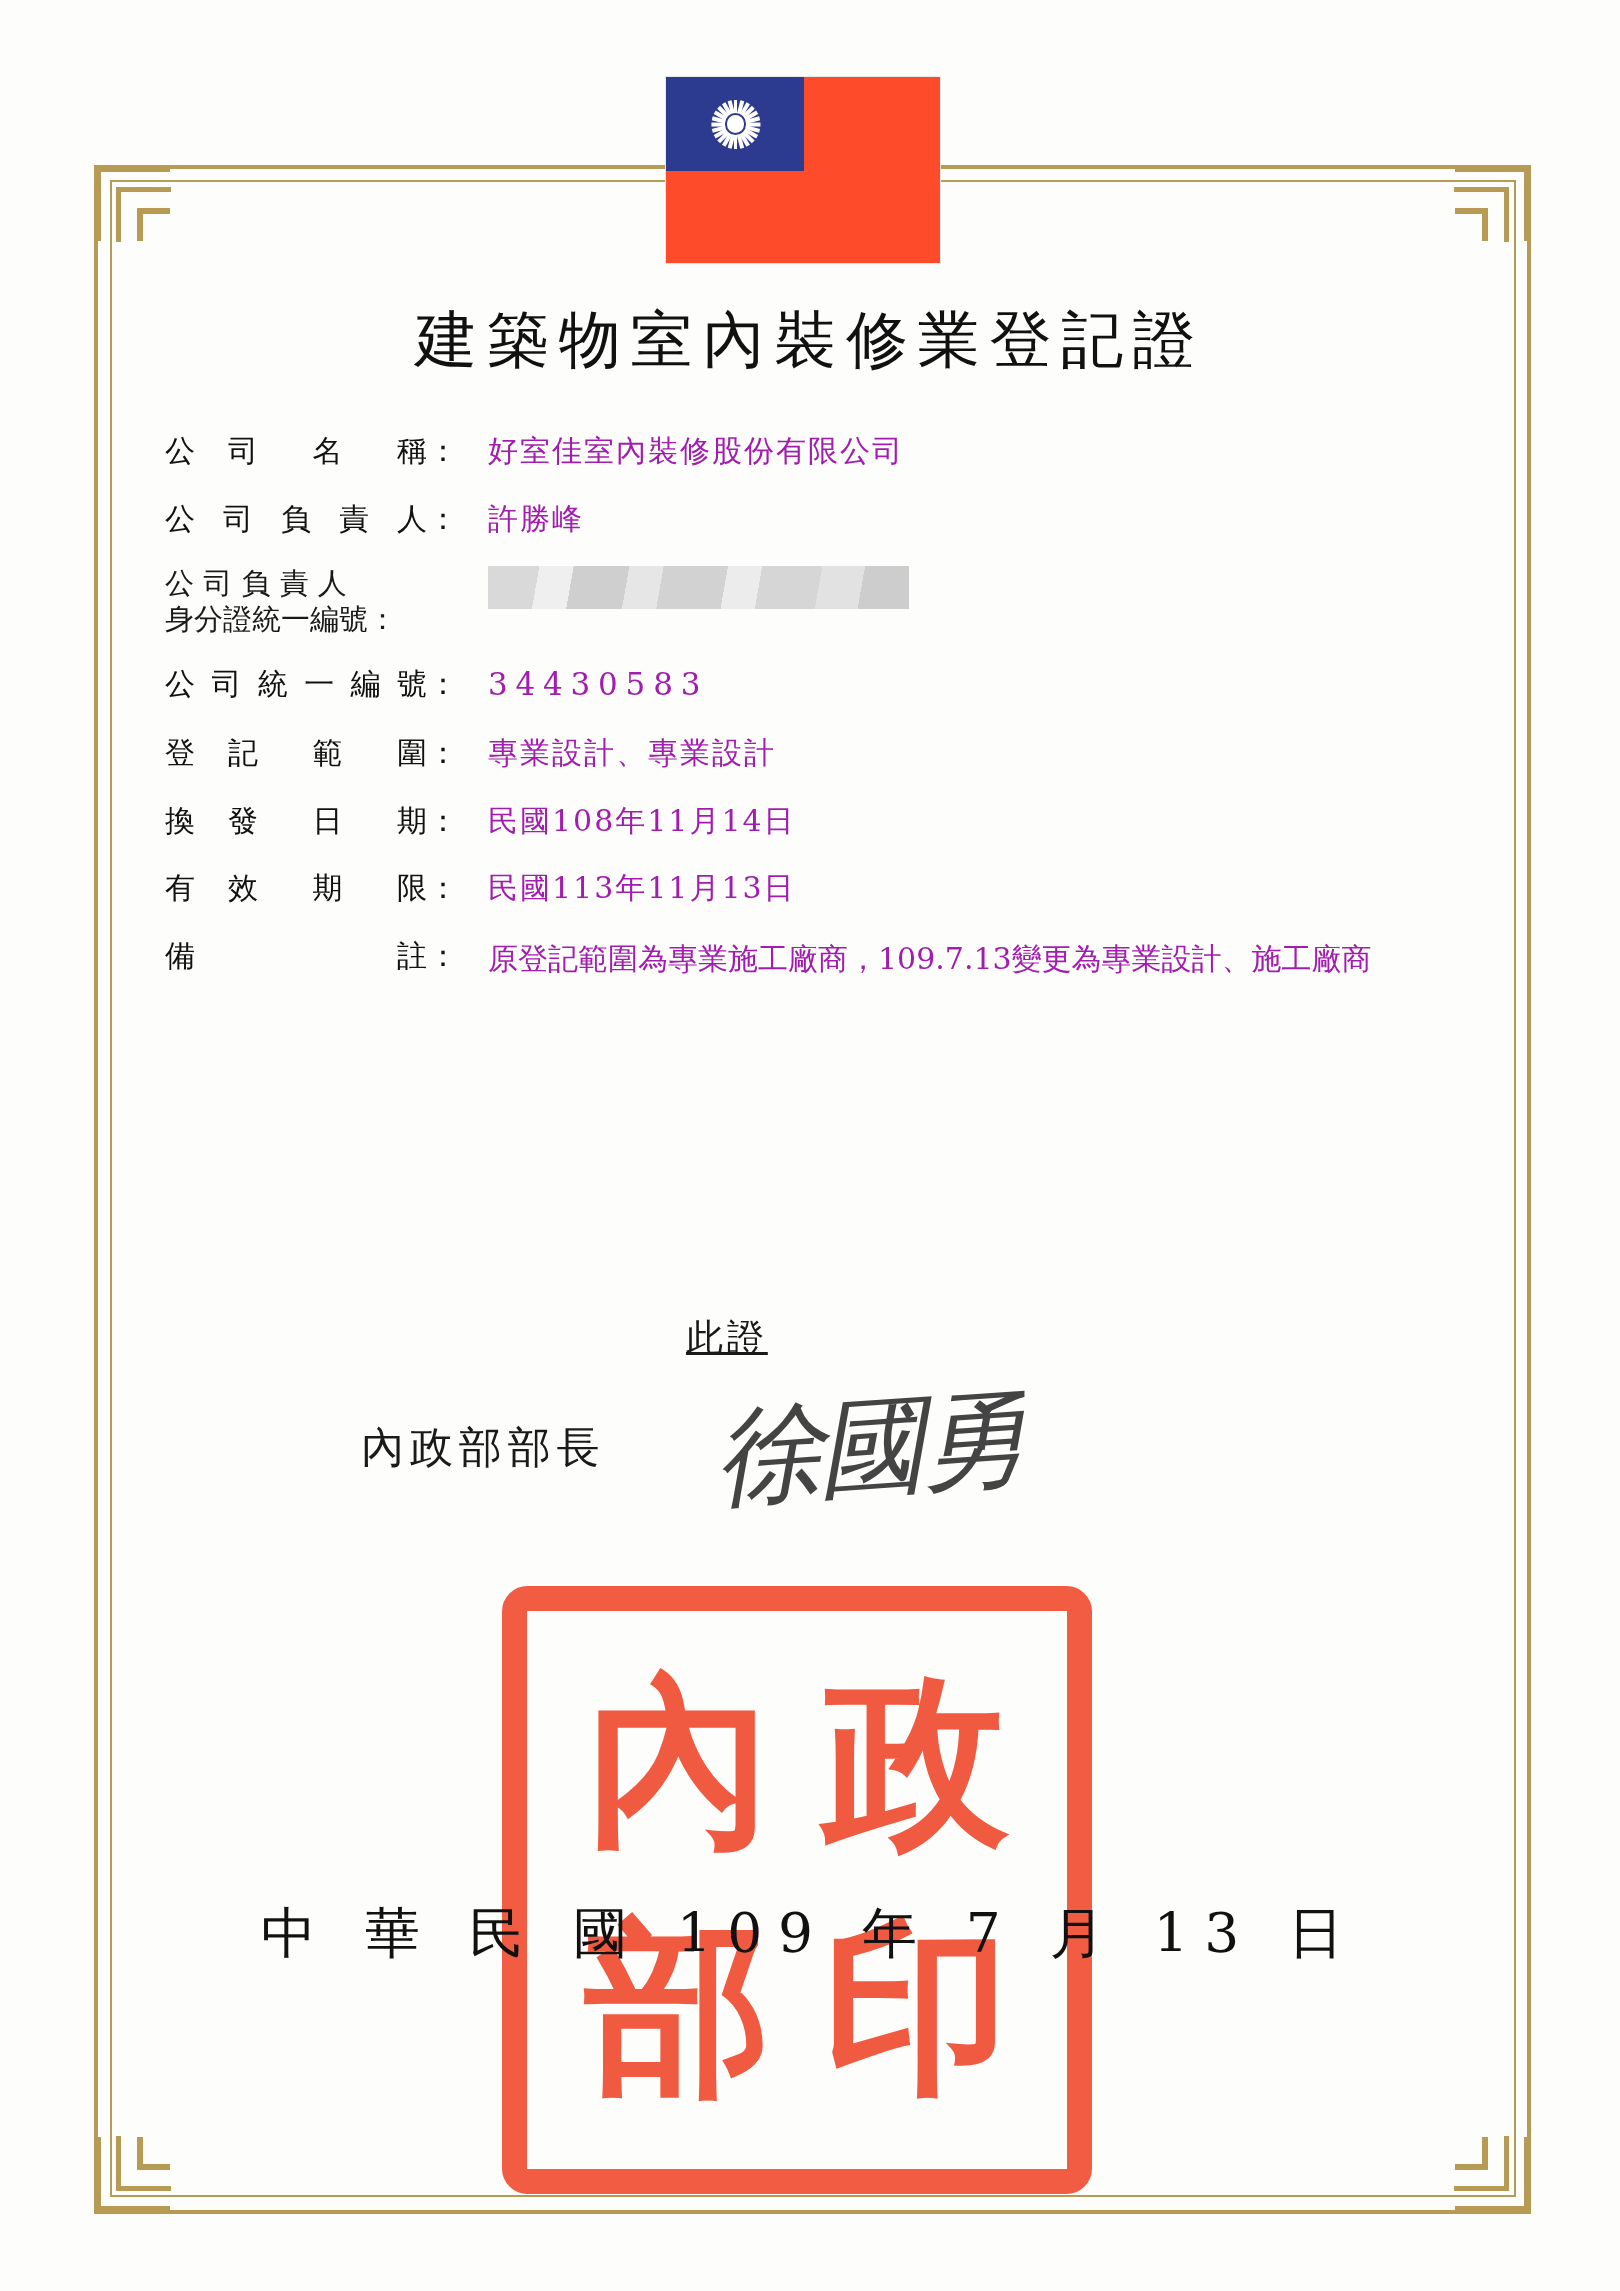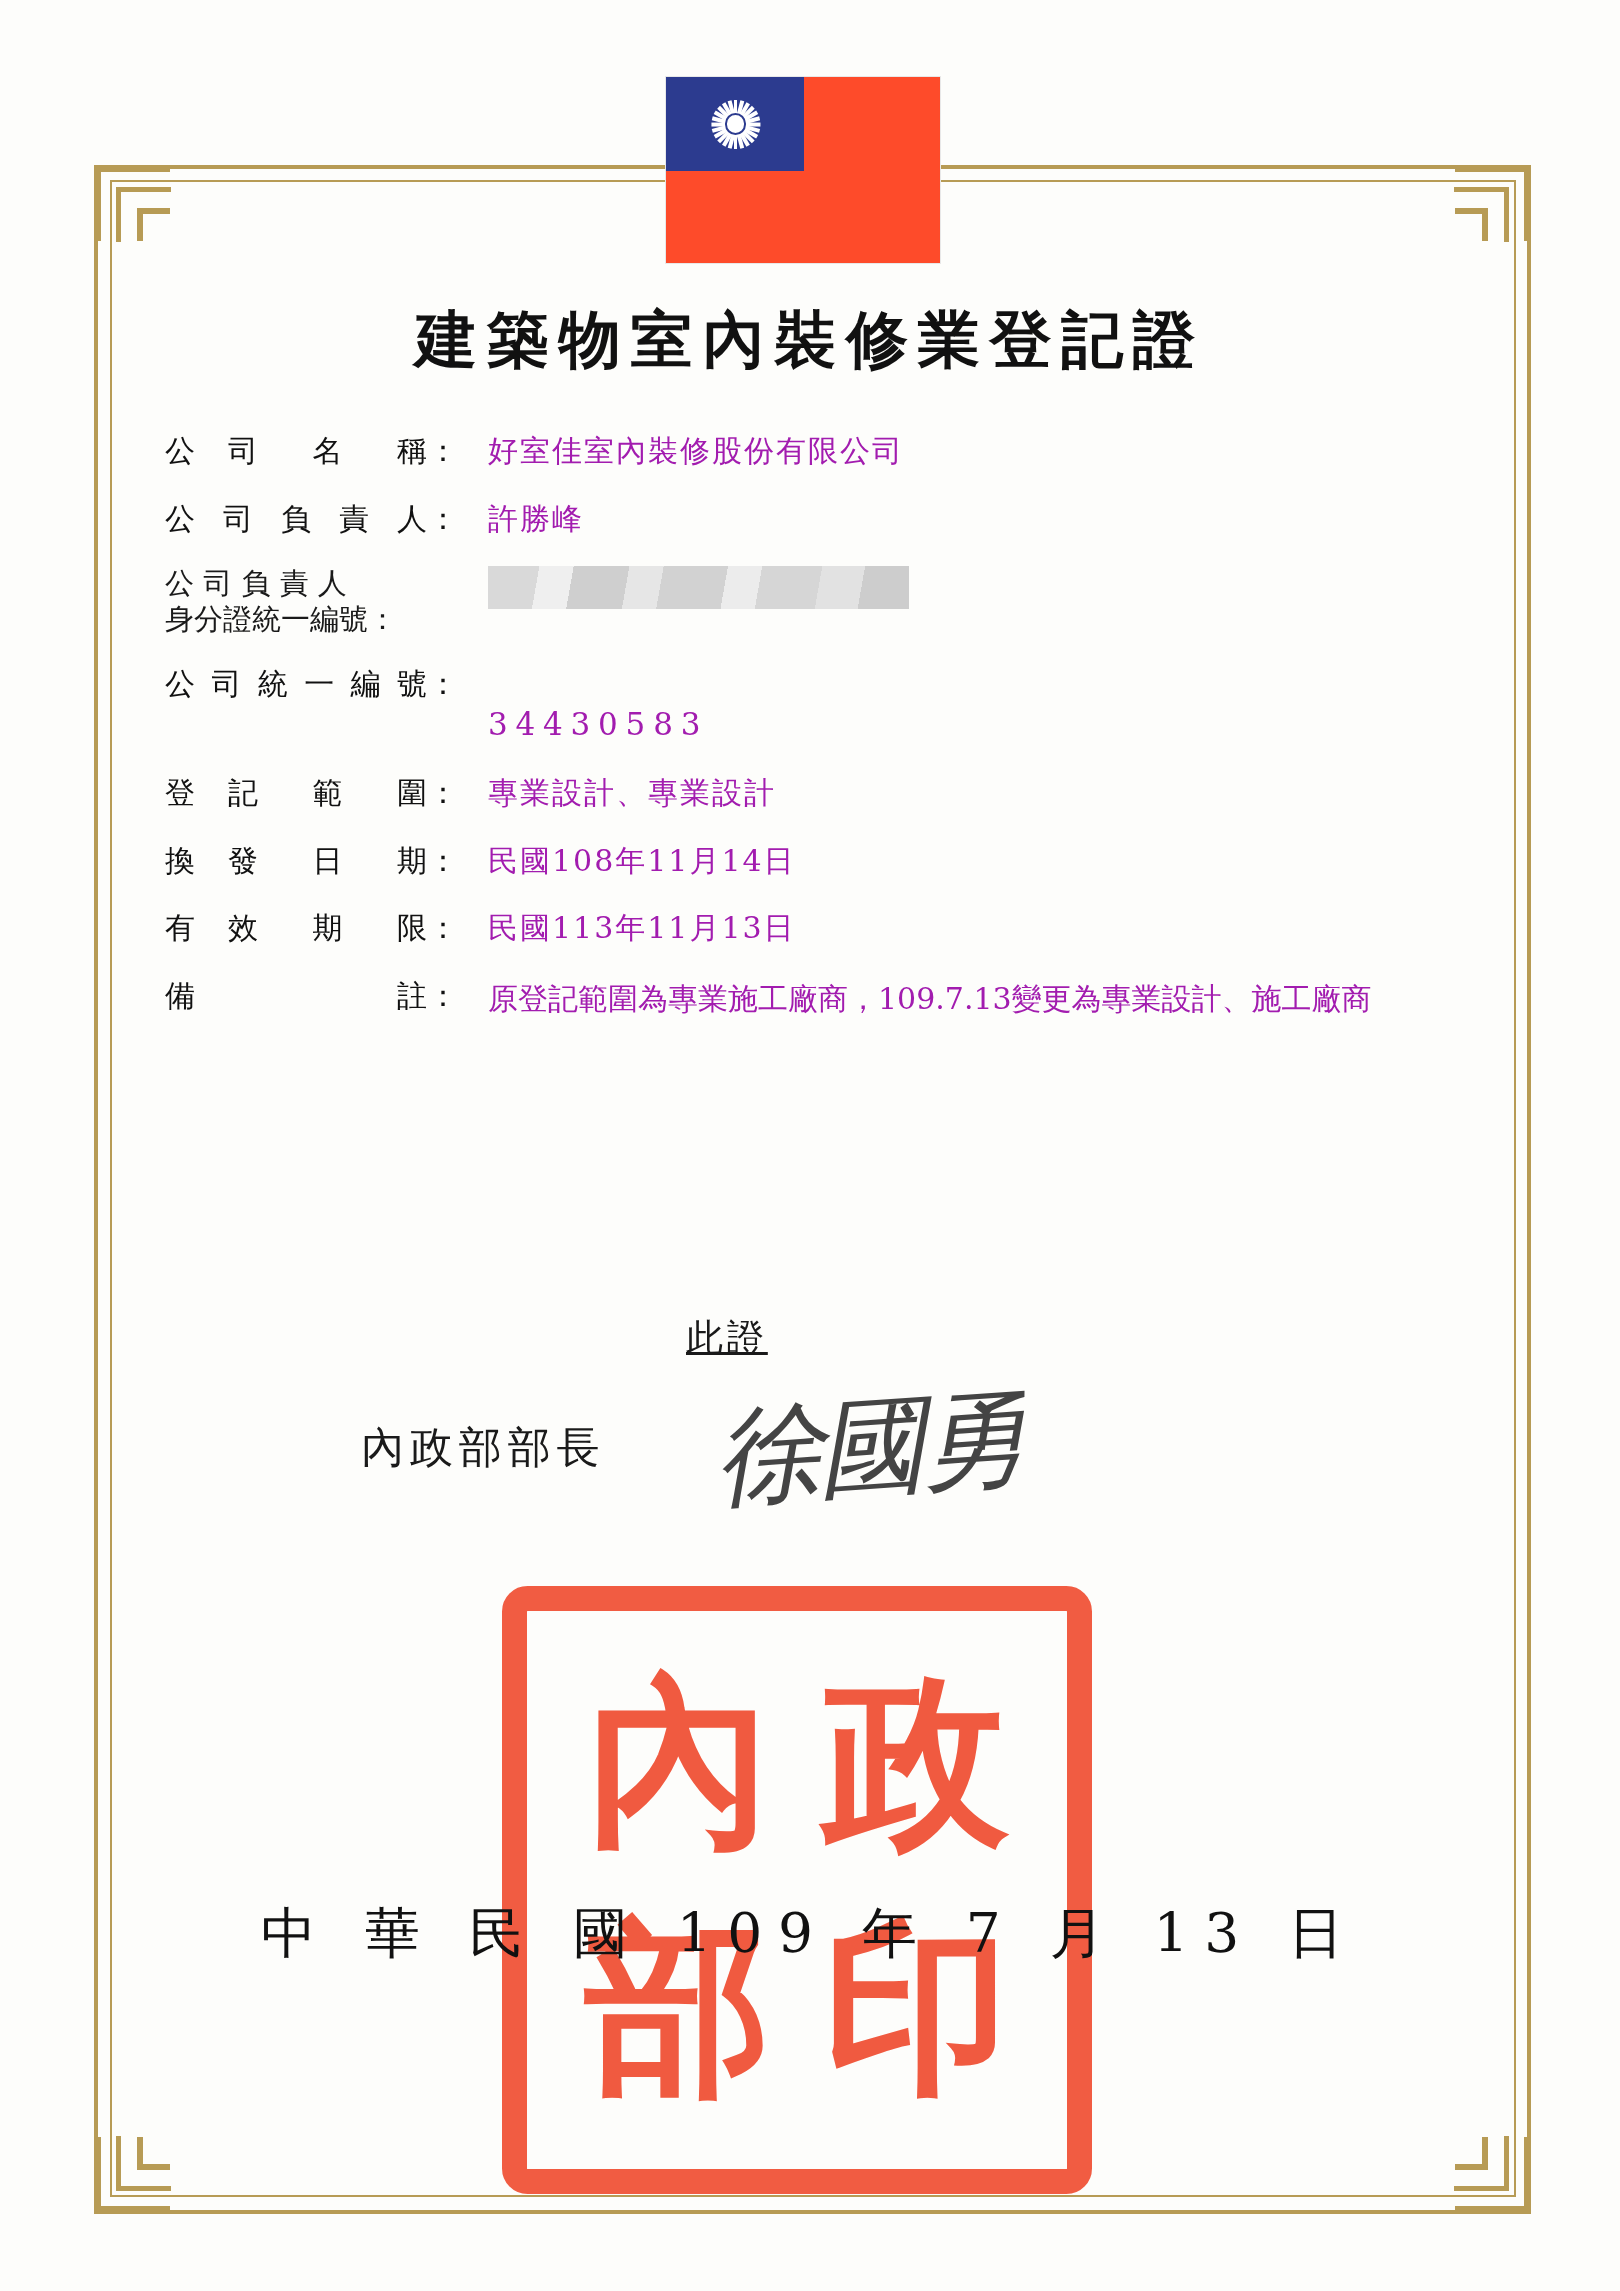--- a/index.html
+++ b/index.html
@@ -117,21 +117,21 @@
   
   .doc-title {
     position: absolute;
     left: 0;
     top: 298px;
     width: 1620px;
     text-align: center;
     font-size: 62px;
     letter-spacing: 9.8px;
     font-family: "DejaVu Serif", "Liberation Serif", serif;
-    font-weight: 700;
+    font-weight: 400;
     color: #111;
   }
 
   
   .fields {
     position: absolute;
     left: 165px;
     top: 431px;
     width: 1294px;
   }
@@ -154,21 +154,21 @@
     width: 263px;
     text-align: justify;
     text-align-last: justify;
   }
   .field-label .colon { display: inline-block; }
   .field-value {
     flex: 1 1 auto;
     color: #a21caf;
     letter-spacing: 2px;
   }
-  .field-value.mono-wide { letter-spacing: 7.8px; font-size: 31px; margin-top: 40px; }
+  .field-value.mono-wide { letter-spacing: 7.8px; font-size: 31px; }
   .field-value.note {
     letter-spacing: 0px;
     line-height: 1.5;
   }
   .two-line-label {
     width: 323px;
     flex: 0 0 323px;
     line-height: 1.22;
     font-size: 29px;
   }

